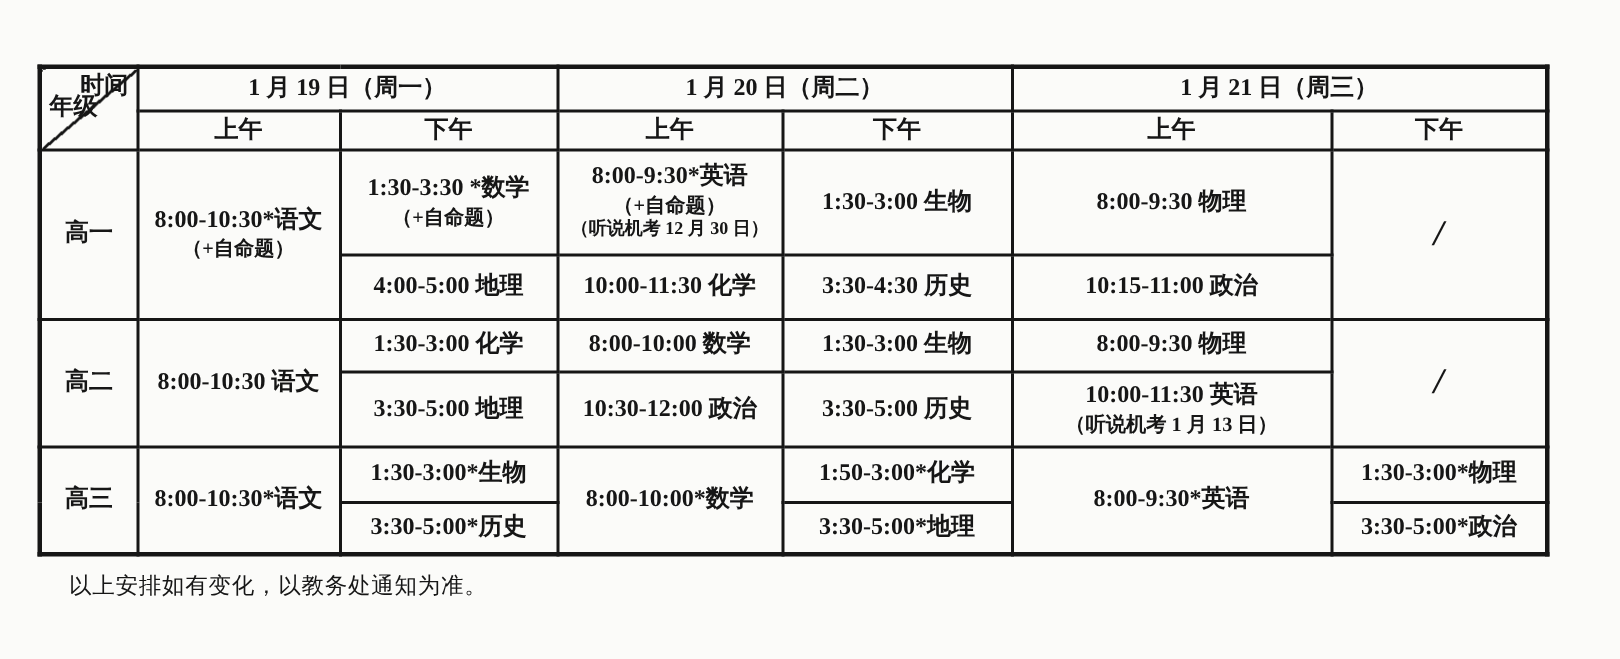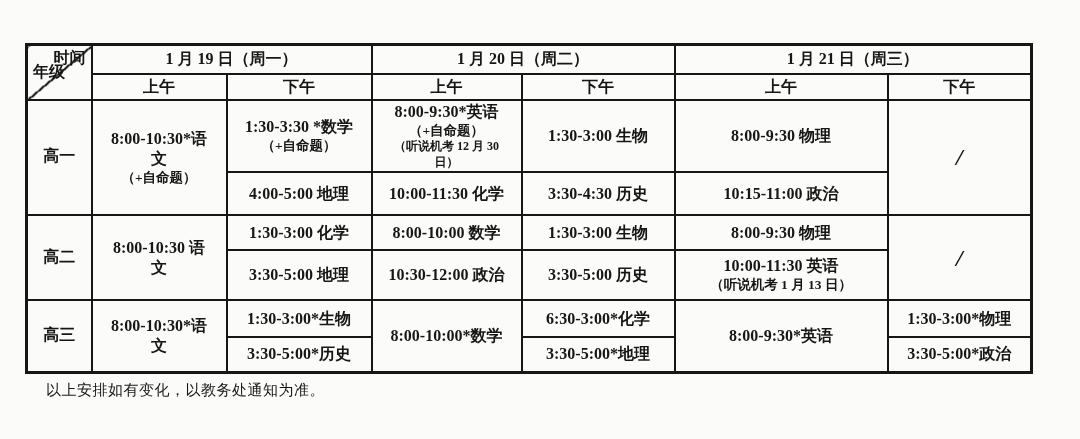--- a/index.html
+++ b/index.html
@@ -20,21 +20,21 @@
   table.schedule {
     position: absolute;
     left: 25px;
     top: 43px;
     border-collapse: collapse;
     table-layout: fixed;
     border: 3px solid #161616;
   }
   .schedule td {
     border: 2px solid #161616;
-    padding: 1px 13px;
+    padding: 1px 2px;
     text-align: center;
     vertical-align: middle;
     font-weight: bold;
     font-size: 16px;
     line-height: 1.25;
   }
   col.c0 { width: 65px; }
   col.c1 { width: 135px; }
   col.c2 { width: 145px; }
   col.c3 { width: 150px; }
@@ -86,21 +86,21 @@
     font-style: italic;
   }
   .footer-note {
     position: absolute;
     left: 46px;
     top: 381px;
     font-size: 15px;
     font-weight: normal;
     letter-spacing: 0.5px;
   }
-  .grade-label { font-size: 17px; font-family: Liberation Mono, monospace; }
+  .grade-label { font-size: 17px; }
 </style>
 </head>
 <body>
 
 <div class="sheet">
 
   <table class="schedule">
     <colgroup>
       <col class="c0">
         <col class="c1">
@@ -174,21 +174,21 @@
         <div>10:00-11:30 英语</div>
         <div class="sub-note">（听说机考 1 月 13 日）</div>
       </td>
     </tr>
 
     <tr class="r-g3top">
       <td rowspan="2" class="grade-label">高三</td>
       <td rowspan="2">8:00-10:30*语文</td>
       <td>1:30-3:00*生物</td>
       <td rowspan="2">8:00-10:00*数学</td>
-      <td>6:30-3:00*化学</td>
+      <td>1:50-3:00*化学</td>
       <td rowspan="2">8:00-9:30*英语</td>
       <td>1:30-3:00*物理</td>
     </tr>
     <tr class="r-g3bot">
       <td>3:30-5:00*历史</td>
       <td>3:30-5:00*地理</td>
       <td>3:30-5:00*政治</td>
     </tr>
   </tbody>
     </table>

